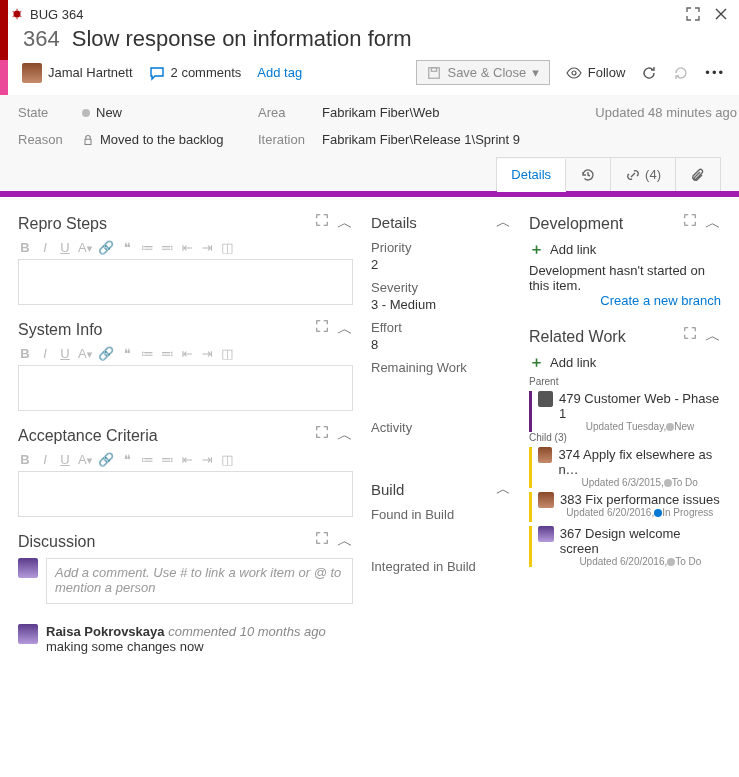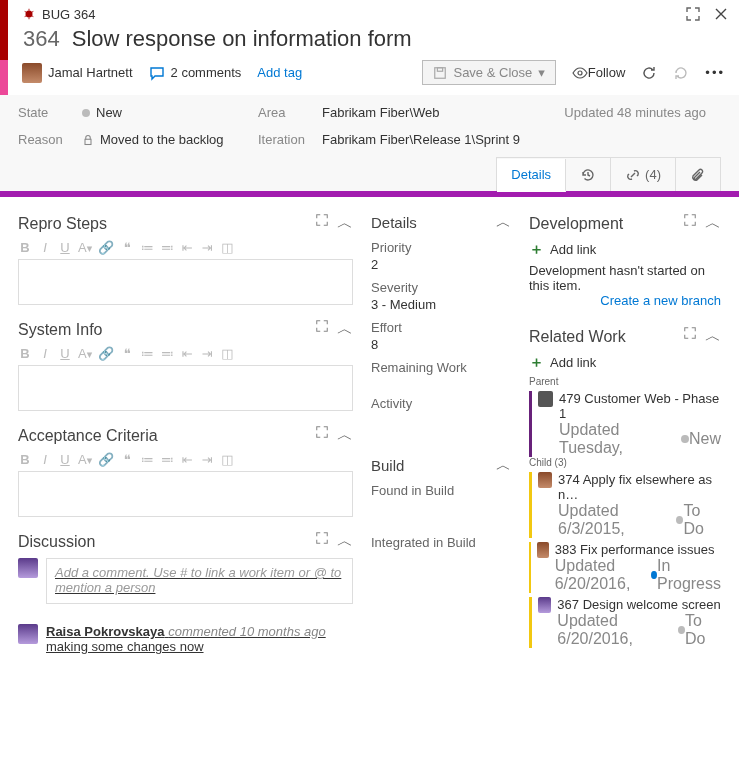--- a/index.html
+++ b/index.html
@@ -6,21 +6,21 @@
   body {
     margin: 0;
     font-family: "Segoe UI", Arial, sans-serif;
     font-size: 13px;
     color: #333;
     background: #fff;
     width: 739px;
   }
   .topbar {
     display:flex; align-items:center; justify-content:space-between;
-    padding: 6px 10px 0 14px; font-size:13px; color:#333;
+    padding: 6px 10px 0 2px; font-size:13px; color:#333;
     border-left: 8px solid #A80000;
   }
   .topbar .left { display:flex; align-items:center; gap:6px;}
   .topbar .right { display:flex; align-items:center; gap:12px; color:#666;}
   .bugicon { width:14px; height:14px; display:inline-block;}
   .title-row {
     border-left: 8px solid #A80000;
     padding: 4px 14px 8px 15px;
     display:flex; align-items:baseline; gap:12px;
   }
@@ -34,23 +34,23 @@
   .chip { display:flex; align-items:center; gap:6px; color:#333; font-size:13px;}
   .avatar { width:20px; height:20px; border-radius:2px; display:inline-block;}
   .avatar.a1 { background: linear-gradient(#8a4a2a,#c48b6a);}
   .avatar.a2 { background: linear-gradient(#5a3a8a,#b59bdc);}
   .avatar.small { width:16px; height:16px;}
   .link { color:#0078d4; cursor:pointer;text-align:right;}
   .save-btn {
     border:1px solid #bbb; background:#f4f4f4; color:#888;
     padding:4px 10px; display:flex; align-items:center; gap:6px; font-size:13px;
   }
-  .follow { display:flex; align-items:center; }
+  .follow { display:flex; align-items:center; gap:6px;}
   .meta-block {
-    background:#f8f8f8; padding:10px 33px 0 18px;
+    background:#f8f8f8; padding:10px 2px 0 18px;
     display:grid; grid-template-columns: 58px 170px 58px 1fr 180px;
     row-gap:12px; column-gap:6px; font-size:13px;
     border-left: 0;
   }
   .meta-label { color:#888;}
   .meta-val { color:#333; display:flex; align-items:center; gap:6px;}
   .updated { color:#888; text-align:right;}
   .tabs-row {
     background:#f8f8f8; padding: 10px 18px 0 18px;
     display:flex; justify-content:flex-end;
@@ -79,25 +79,25 @@
   .col2 .field-label { color:#666; margin-top:8px; font-size:13px;}
   .col2 .field-value { color:#333; margin-top:2px;}
   .col2 .section-title { font-size:15px; border-bottom:0;}
   .right-section .section-title { font-size:16px;}
   .addlink { display:flex; align-items:center; gap:6px; color:#333; margin:4px 0;}
   .plus { color:#2e7d32; font-weight:bold; font-size:15px;}
   .rel-item { display:flex; gap:6px; margin-top:4px;}
   .rel-bar { width:3px; background:#f2c811; align-self:stretch; min-height:30px;}
   .rel-bar.purple { background:#68217a;}
   .rel-body { font-size:13px;}
-  .rel-sub { color:#888; font-size:16px; display:flex; align-items:center; gap:0;}
+  .rel-sub { color:#888; font-size:10px; display:flex; align-items:center; gap:0;justify-content:center;}
   .dot { width:8px; height:8px; border-radius:50%; background:#bbb; display:inline-block;}
   .dot.blue { background:#0078d4;}
   .sub-head { color:#666; margin-top:0; font-size:10px;}
-  .discussion-row { display:flex; gap:8px; align-items:flex-start; margin-top:6px;text-decoration:underline;}
+  .discussion-row { display:flex; gap:8px; align-items:flex-start; margin-top:6px;}
   .comment-meta { font-size:13px;}
   .comment-meta .who { font-weight:600;}
   .comment-meta .when { color:#888; font-style:italic; font-weight:400;}
   svg { display:block;}
   .muted { color:#888;}
   .b { font-weight:bold;}
   .i { font-style:italic;}
   .u { text-decoration:underline;}
 </style>
 </head>
@@ -345,21 +345,21 @@
         </span>
     </div>
     <div class="field-label">Priority</div>
     <div class="field-value">2</div>
     <div class="field-label">Severity</div>
     <div class="field-value">3 - Medium</div>
     <div class="field-label">Effort</div>
     <div class="field-value">8</div>
     <div class="field-label">Remaining Work</div>
     <div class="field-value">&nbsp;</div>
-    <div class="field-label" style="margin-top:4px">Activity</div>
+    <div class="field-label" style="margin-top:28px">Activity</div>
     <div class="field-value">&nbsp;</div>
 
     <div class="section-title" style="margin-top:28px;">
       <span>Build</span>
       <span class="controls">
           <span>︿</span>
         </span>
     </div>
     <div class="field-label">Found in Build</div>
     <div class="field-value">&nbsp;</div>

